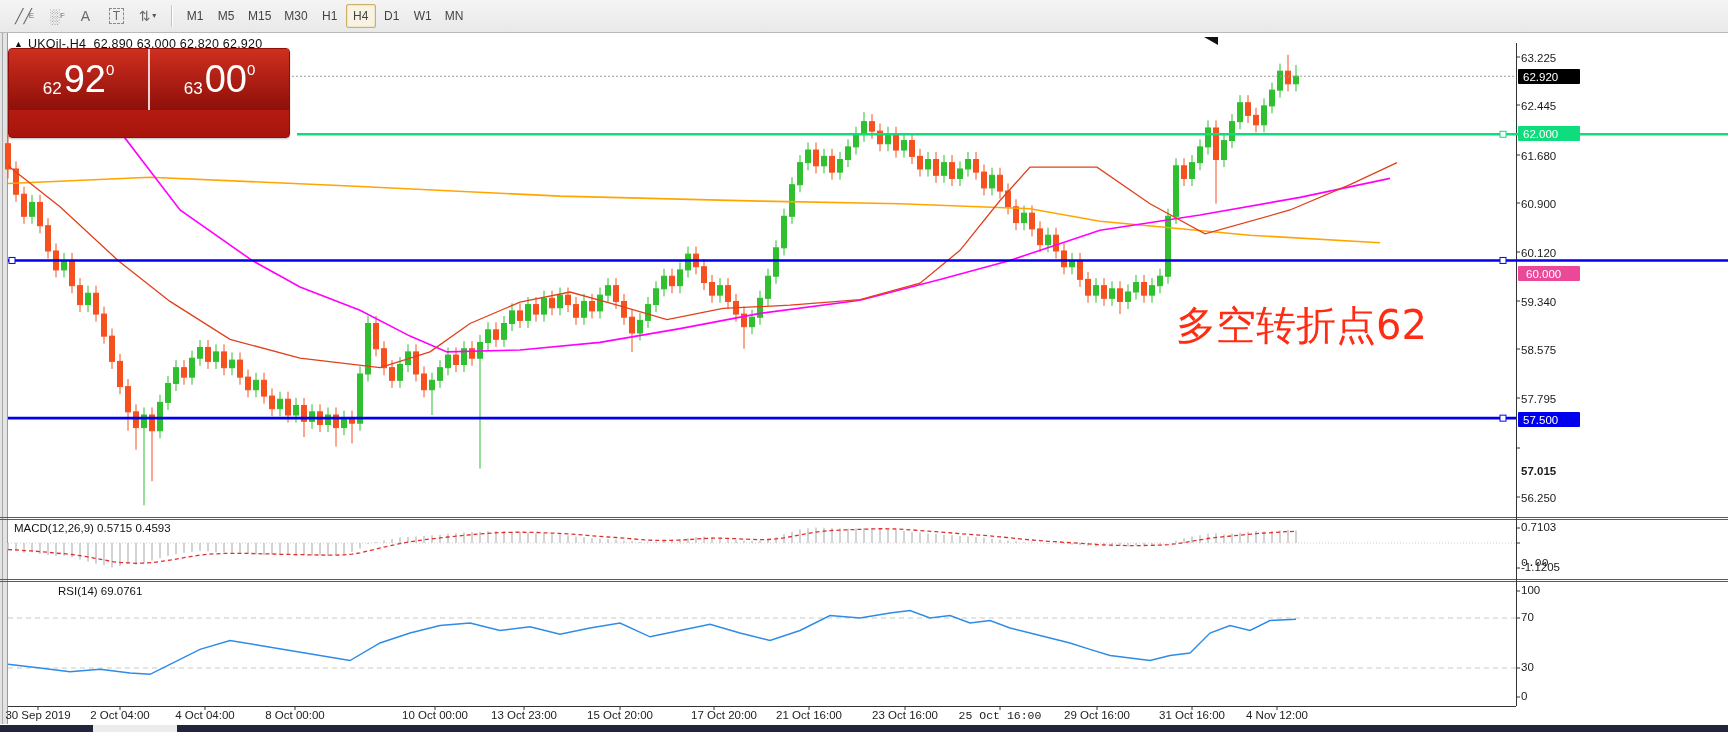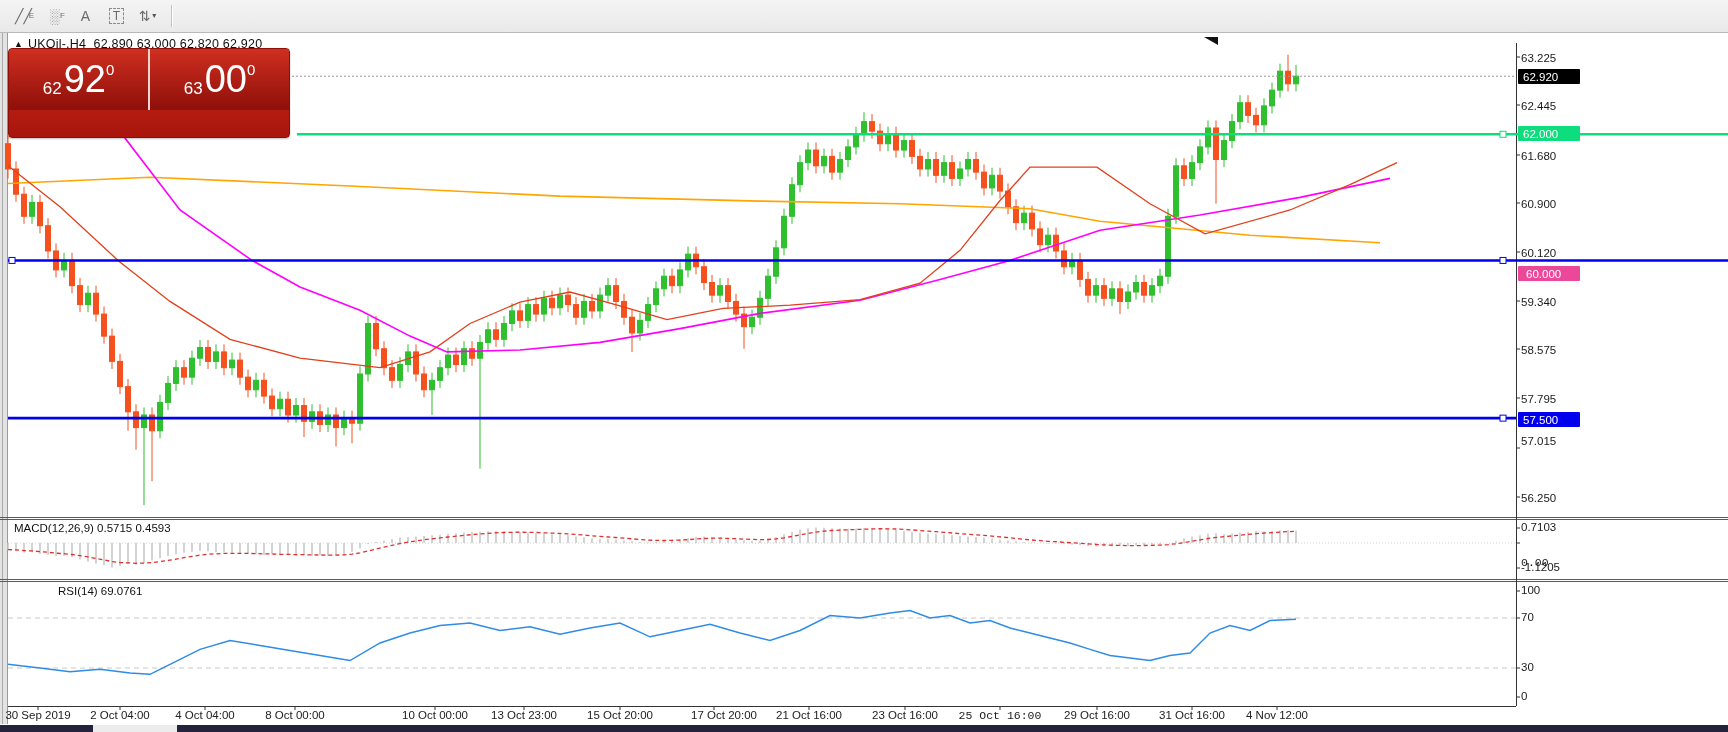--- a/index.html
+++ b/index.html
@@ -87,20 +87,31 @@
         </div>
         <div class="tool-icon tbox">
           <span class="tchar">T</span>
         </div>
         <div class="tool-icon">
           <span>⇅</span>
           <span class="dd">▾</span>
         </div>
       </div>
     <div class="tool-sep"></div>
+    <div id="tf-group" style="display:flex;">
+        <div class="tf-btn">M1</div>
+        <div class="tf-btn">M5</div>
+        <div class="tf-btn">M15</div>
+        <div class="tf-btn">M30</div>
+        <div class="tf-btn">H1</div>
+        <div class="tf-btn active">H4</div>
+        <div class="tf-btn">D1</div>
+        <div class="tf-btn">W1</div>
+        <div class="tf-btn">MN</div>
+      </div>
   </div>
 
   <div class="gutter"></div>
 
   <div class="chart-title">
     <span class="tri">▲</span><span>UKOil-,H4</span>&nbsp;&nbsp;<span>62.890 63.000 62.820 62.920</span>
   </div>
 
   <div class="ind-label" style="left:14px; top:522px;">
     <span>MACD(12,26,9)</span> <span>0.5715 0.4593</span>
@@ -660,35 +671,36 @@
         <span class="sup">0</span>
       </div>
       <div class="tp-price">
         <span class="small">63</span>
         <span class="big">00</span>
         <span class="sup">0</span>
       </div>
     </div>
   </div>
 
+  <div class="annotation">多空转折点62</div>
 
   <div id="axis-labels">
       <div class="ax-label" style="top: 50px;">63.225</div>
       <div class="ax-label boxed" style="top: 69px; background: rgb(0, 0, 0);">62.920</div>
       <div class="ax-label" style="top: 98px;">62.445</div>
       <div class="ax-label boxed" style="top: 126px; background: rgb(13, 221, 125);">62.000</div>
       <div class="ax-label" style="top: 148px;">61.680</div>
       <div class="ax-label" style="top: 196px;">60.900</div>
       <div class="ax-label" style="top: 245px;">60.120</div>
       <div class="ax-label boxed" style="top: 266px; background: #ec4899; padding-left: 8px;">60.000</div>
       <div class="ax-label" style="top: 294px;">59.340</div>
       <div class="ax-label" style="top: 342px;">58.575</div>
       <div class="ax-label" style="top: 391px;">57.795</div>
       <div class="ax-label boxed" style="top: 412px; background: rgb(0, 0, 238);">57.500</div>
-      <div class="ax-label" style="top: 433px;">57.015</div>
+      <div class="ax-label" style="top: 463px; font-weight: bold;">57.015</div>
       <div class="ax-label" style="top: 490px;">56.250</div>
       <div class="sub-ax-label" style="top: 521px;">0.7103</div>
       <div class="sub-ax-label" style="top: 556px; font-family: Liberation Mono, monospace;">0.00</div>
       <div class="sub-ax-label" style="top: 561px;">-1.1205</div>
       <div class="sub-ax-label" style="top: 584px;">100</div>
       <div class="sub-ax-label" style="top: 611px;">70</div>
       <div class="sub-ax-label" style="top: 661px;">30</div>
       <div class="sub-ax-label" style="top: 690px;">0</div>
     </div>
   <div id="time-labels">

